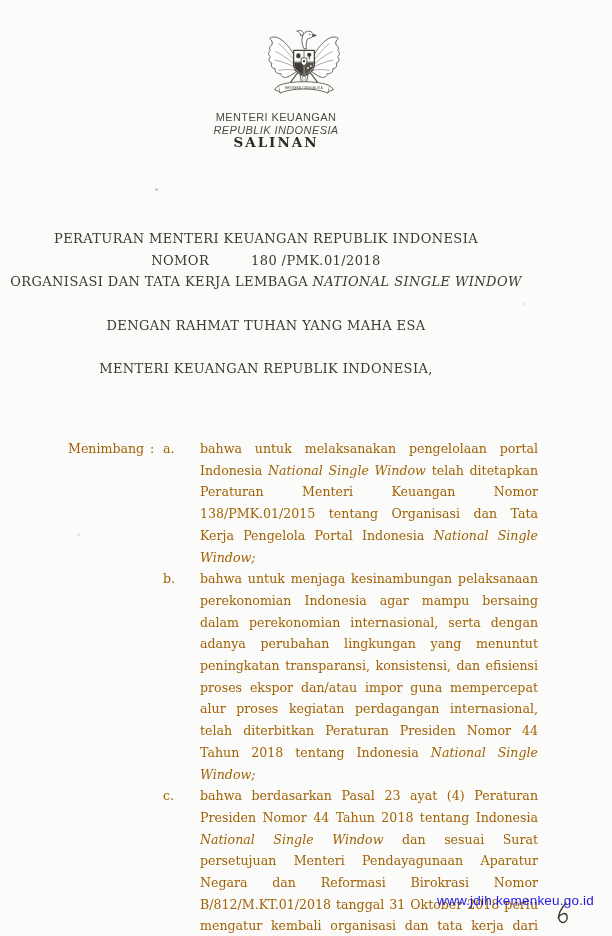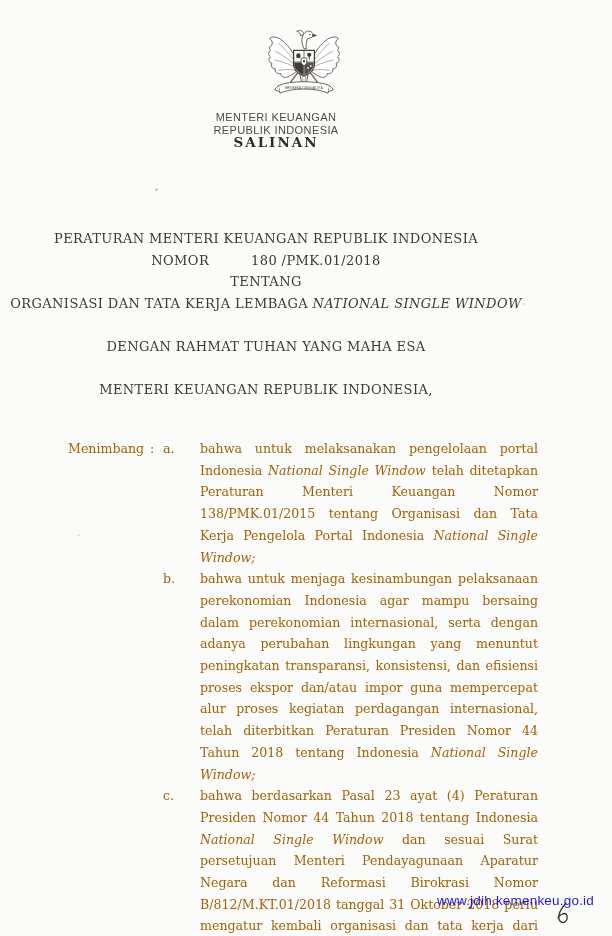--- a/index.html
+++ b/index.html
@@ -15,21 +15,21 @@
 
   
   .letterhead { position: absolute; left: 0; top: 0; width: 612px; text-align: center; }
   .emblem { position: absolute; left: 264px; top: 24px; width: 80px; height: 80px; }
   .lh-sans {
     position: absolute; width: 552px; text-align: center;
     font-family: "Liberation Sans", sans-serif;
     font-size: 11px; color: #4c4a46; letter-spacing: 0.4px;
   }
   .lh1 { top: 111px; }
-  .lh2 { top: 124px; }
+  .lh2 { top: 124px; font-style: italic; }
   .salinan {
     position: absolute; top: 134px; width: 552px; text-align: center;
     font-family: "DejaVu Serif", serif; font-weight: bold;
     font-size: 13.5px; color: #2f2c28; letter-spacing: 2px;
   }
 
   
   .titleblock { position: absolute; left: 0; top: 228px; width: 532px; text-align: center; }
   .t {
     font-size: 13px; line-height: 21.5px; letter-spacing: 0.4px;
@@ -128,21 +128,20 @@
       <text x="50" y="80.8" text-anchor="middle" font-family="Liberation Sans, sans-serif" font-size="3.4" letter-spacing="0.3" fill="#3a3733">BHINNEKA TUNGGAL IKA</text>
     </svg>
     <div class="lh-sans lh1">MENTERI KEUANGAN</div>
     <div class="lh-sans lh2">REPUBLIK INDONESIA</div>
     <div class="salinan">SALINAN</div>
   </div>
 
   <div class="titleblock">
     <div class="t">PERATURAN MENTERI KEUANGAN REPUBLIK INDONESIA</div>
     <div class="t"><span>NOMOR</span><span class="gap"></span><span>180 /PMK.01/2018</span></div>
-    <div class="t">TENTANG</div>
     <div class="t"><span>ORGANISASI DAN TATA KERJA LEMBAGA </span><i>NATIONAL SINGLE WINDOW</i></div>
     <div class="t invocation">DENGAN RAHMAT TUHAN YANG MAHA ESA</div>
     <div class="t authority">MENTERI KEUANGAN REPUBLIK INDONESIA,</div>
   </div>
 
   <div class="menimbang">
     <div class="mlabel">Menimbang</div>
     <div class="mcolon">:</div>
     <div class="items">
       <div class="item">

